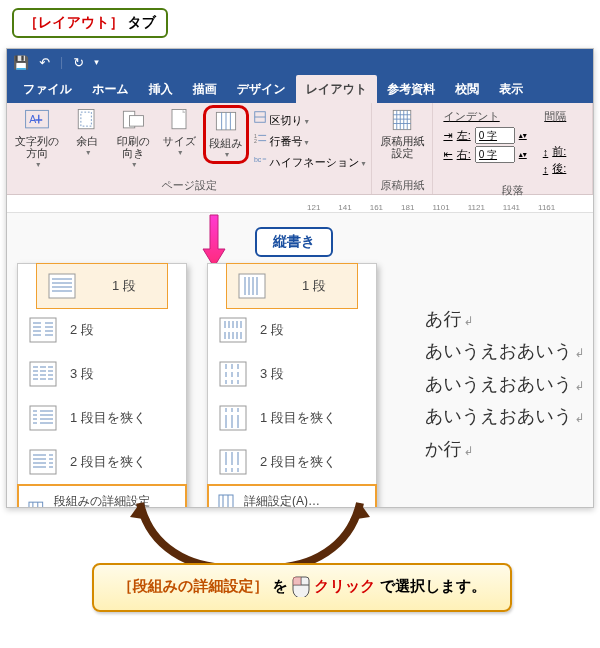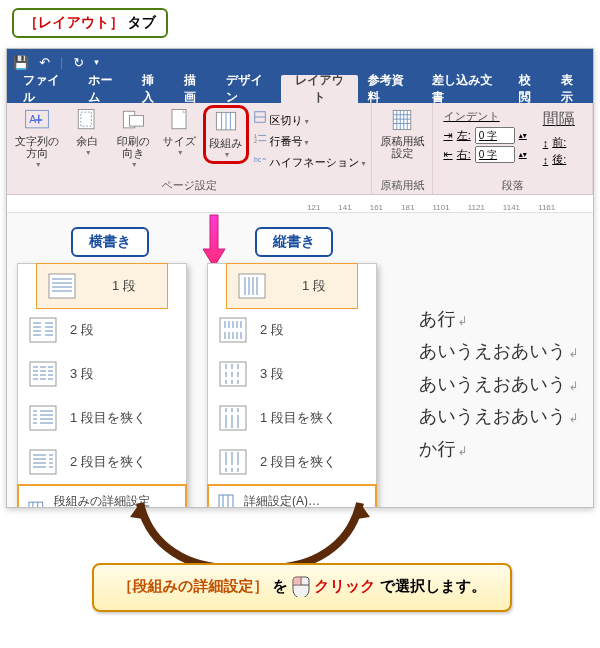--- a/index.html
+++ b/index.html
@@ -133,21 +133,21 @@
 
   
   .canvas {
     position: relative;
     height: calc(100% - 26px - 28px - 92px - 18px);
     background: #f9f9f9;
     overflow: hidden;
   }
   .doc-text {
     position:absolute;
-    right: 14px; top: 90px;
+    right: 8px; top: 90px;
     width: 160px;
     font-family: "MS Mincho","游明朝",serif;
     font-size: 18px;
     color: #333;
     line-height: 1.8;
   }
   .doc-text .para::after { content:"↲"; color:#999; font-size:12px; margin-left:2px;}
 
   
   .dir-label {
@@ -252,21 +252,20 @@
   </div>
 
   <div class="tabs">
     <div class="tab">ファイル</div>
     <div class="tab">ホーム</div>
     <div class="tab">挿入</div>
     <div class="tab">描画</div>
     <div class="tab">デザイン</div>
     <div class="tab active">レイアウト</div>
     <div class="tab">参考資料</div>
-    <div class="tab">差し込み文書</div>
     <div class="tab">校閲</div>
     <div class="tab">表示</div>
   </div>
 
   <div class="ribbon">
 
     <div class="rgroup">
       <div class="rgroup-body">
         <div class="rbtn">
           <svg viewBox="0 0 32 28">
@@ -375,21 +374,21 @@
             <span style="font-size:8px;">▴▾</span>
           </div>
           <div class="indent-row">
             <span>⇤</span>
             <span>右:</span>
             <input class="spin" value="0 字" style="">
             <span style="font-size:8px;">▴▾</span>
           </div>
         </div>
         <div style="display:flex; flex-direction:column;">
-          <div style="font-size:16px; color:#555; margin-bottom:4px; text-align:right;">間隔</div>
+          <div style="font-size:11px; color:#555; margin-bottom:19px; text-align:right;">間隔</div>
           <div class="indent-row">
               <span>↕</span>
               <span>前:</span>
             </div>
           <div class="indent-row">
               <span>↕</span>
               <span>後:</span>
             </div>
         </div>
       </div>
@@ -403,21 +402,20 @@
     <span>161</span>
     <span>181</span>
     <span>1101</span>
     <span>1121</span>
     <span>1141</span>
     <span>1161</span>
   </div>
 
   <div class="canvas">
 
-    <div class="dir-label h">横書き</div>
     <div class="dir-label v">縦書き</div>
 
     <svg class="pink-arrow" viewBox="0 0 30 56">
       <defs>
           <linearGradient id="pg" x1="0" y1="0" x2="0" y2="1">
             <stop offset="0" stop-color="#ff3bd1"></stop>
             <stop offset="1" stop-color="#ff2a7a"></stop>
           </linearGradient>
         </defs>
       <path d="M11 2 h8 v34 h7 l-11 18 l-11 -18 h7 z" fill="url(#pg)" stroke="#c41f7a"></path>

